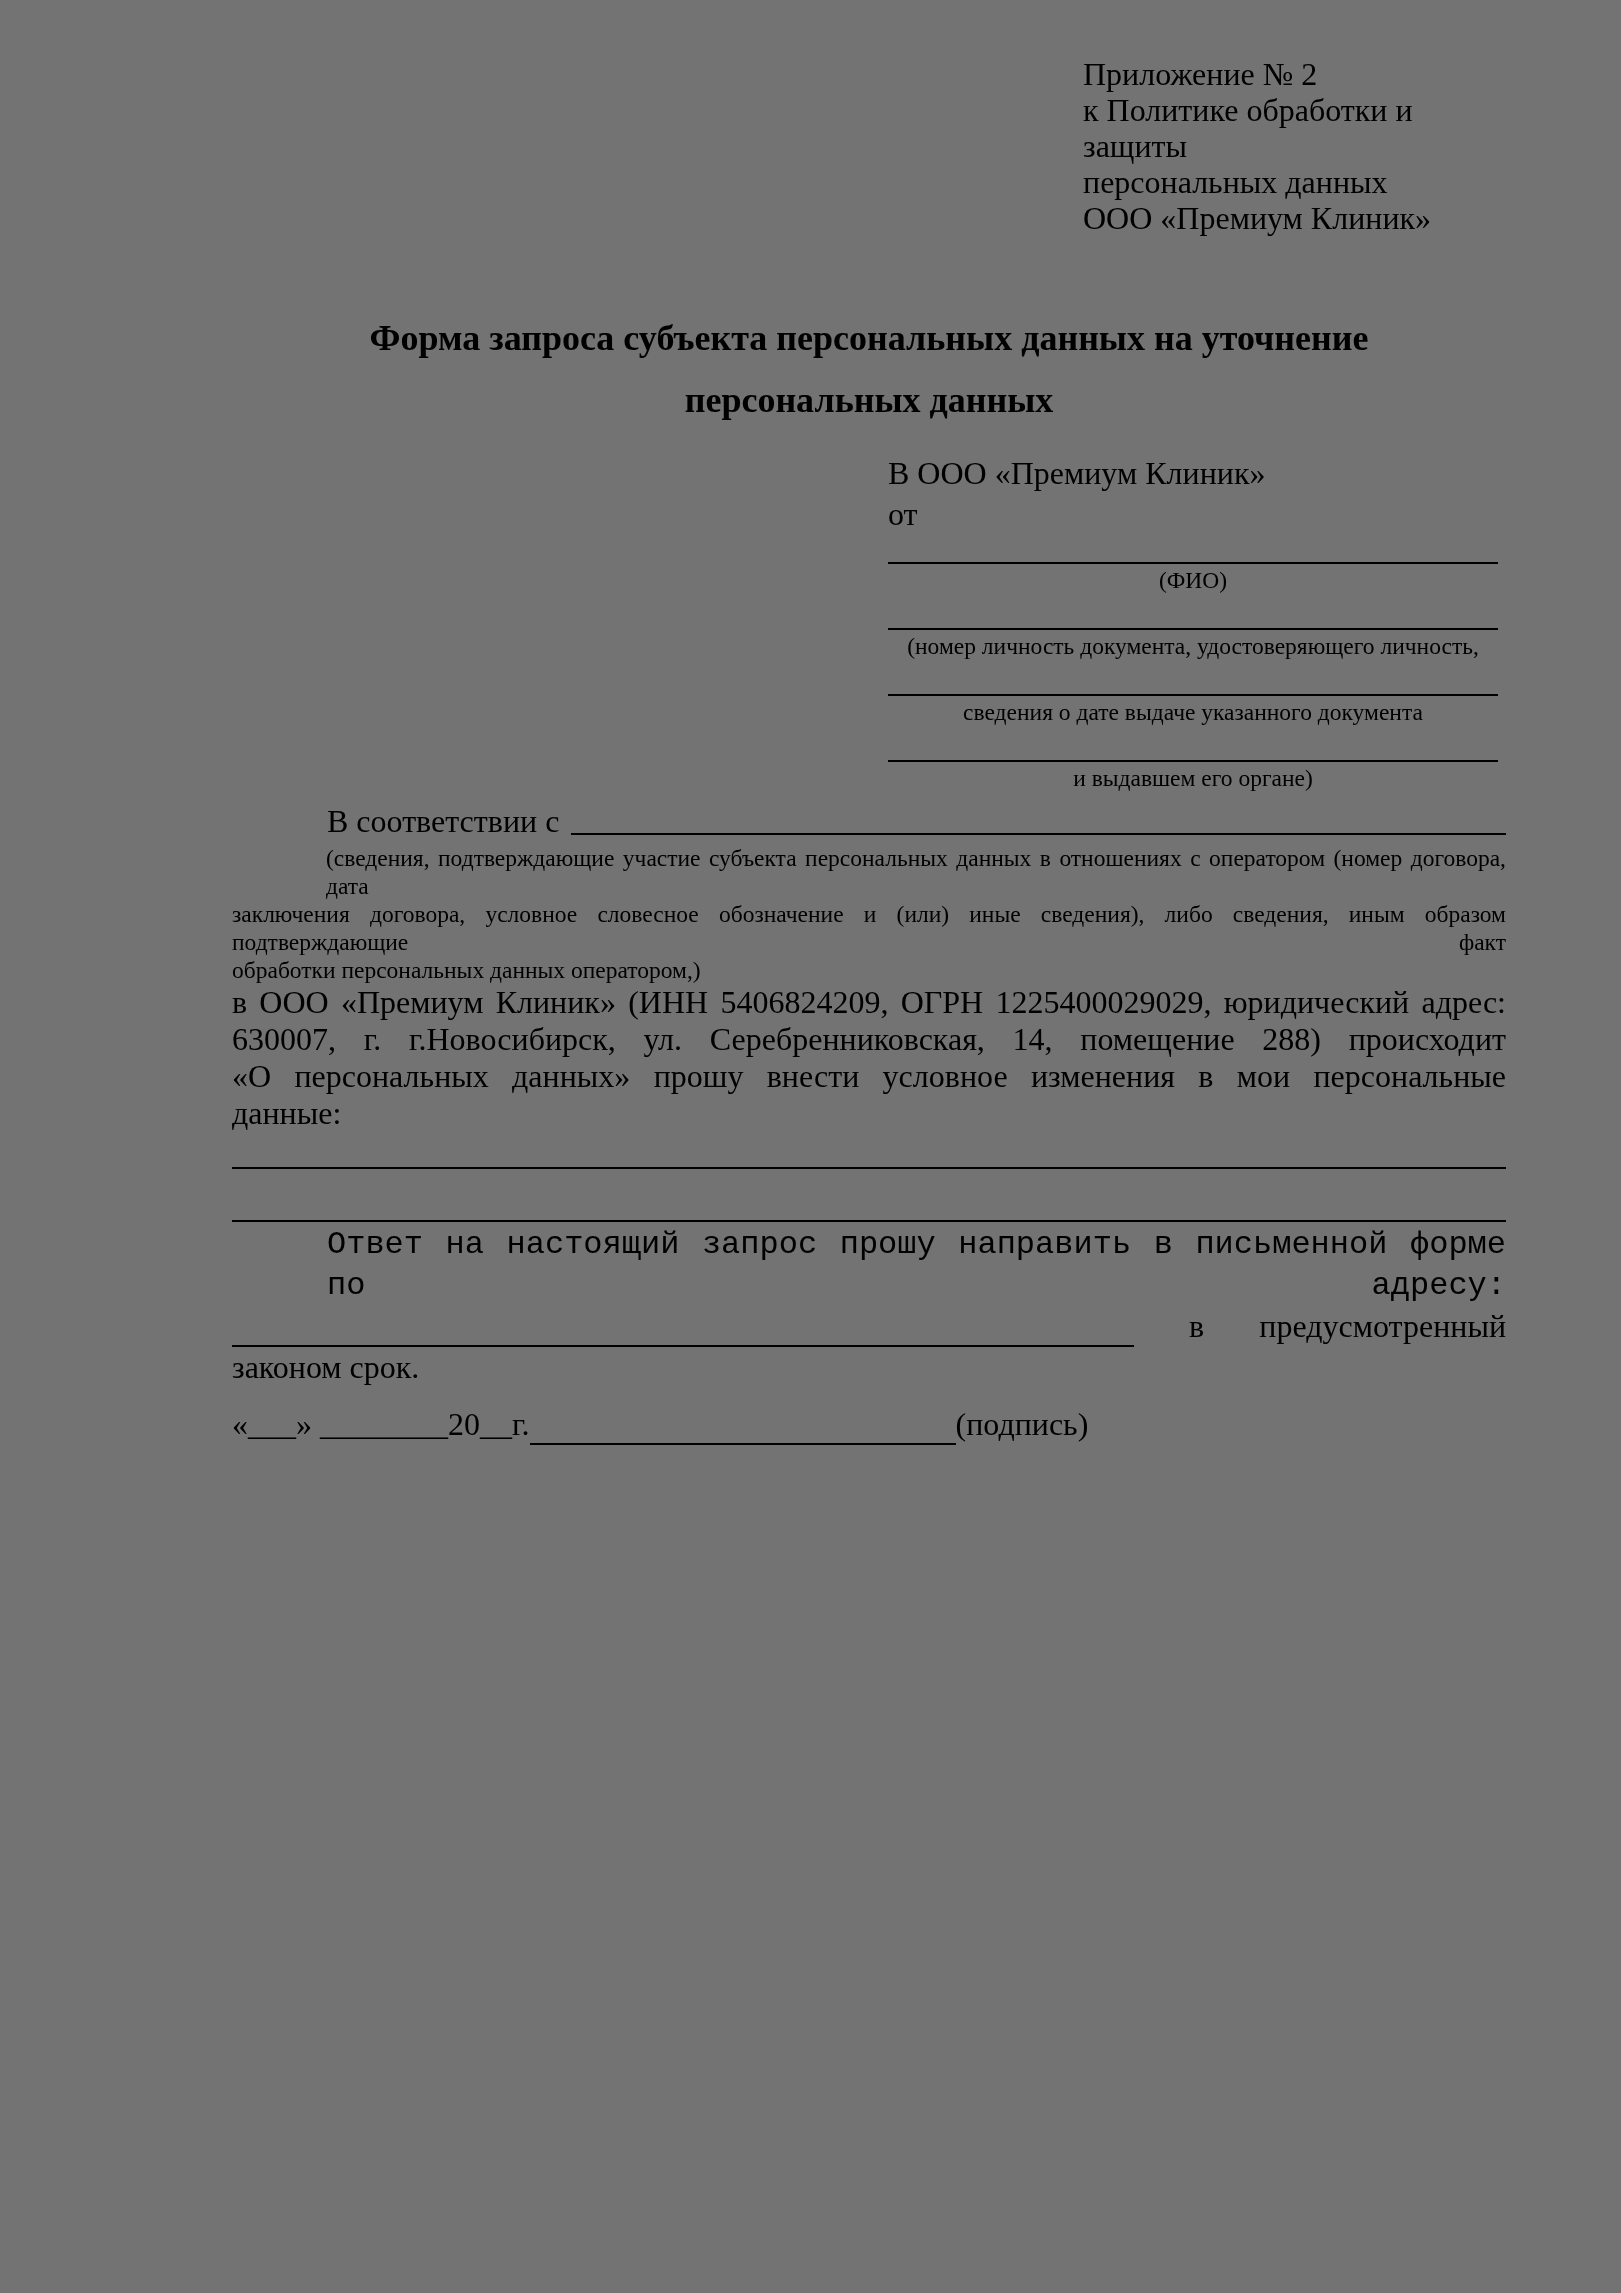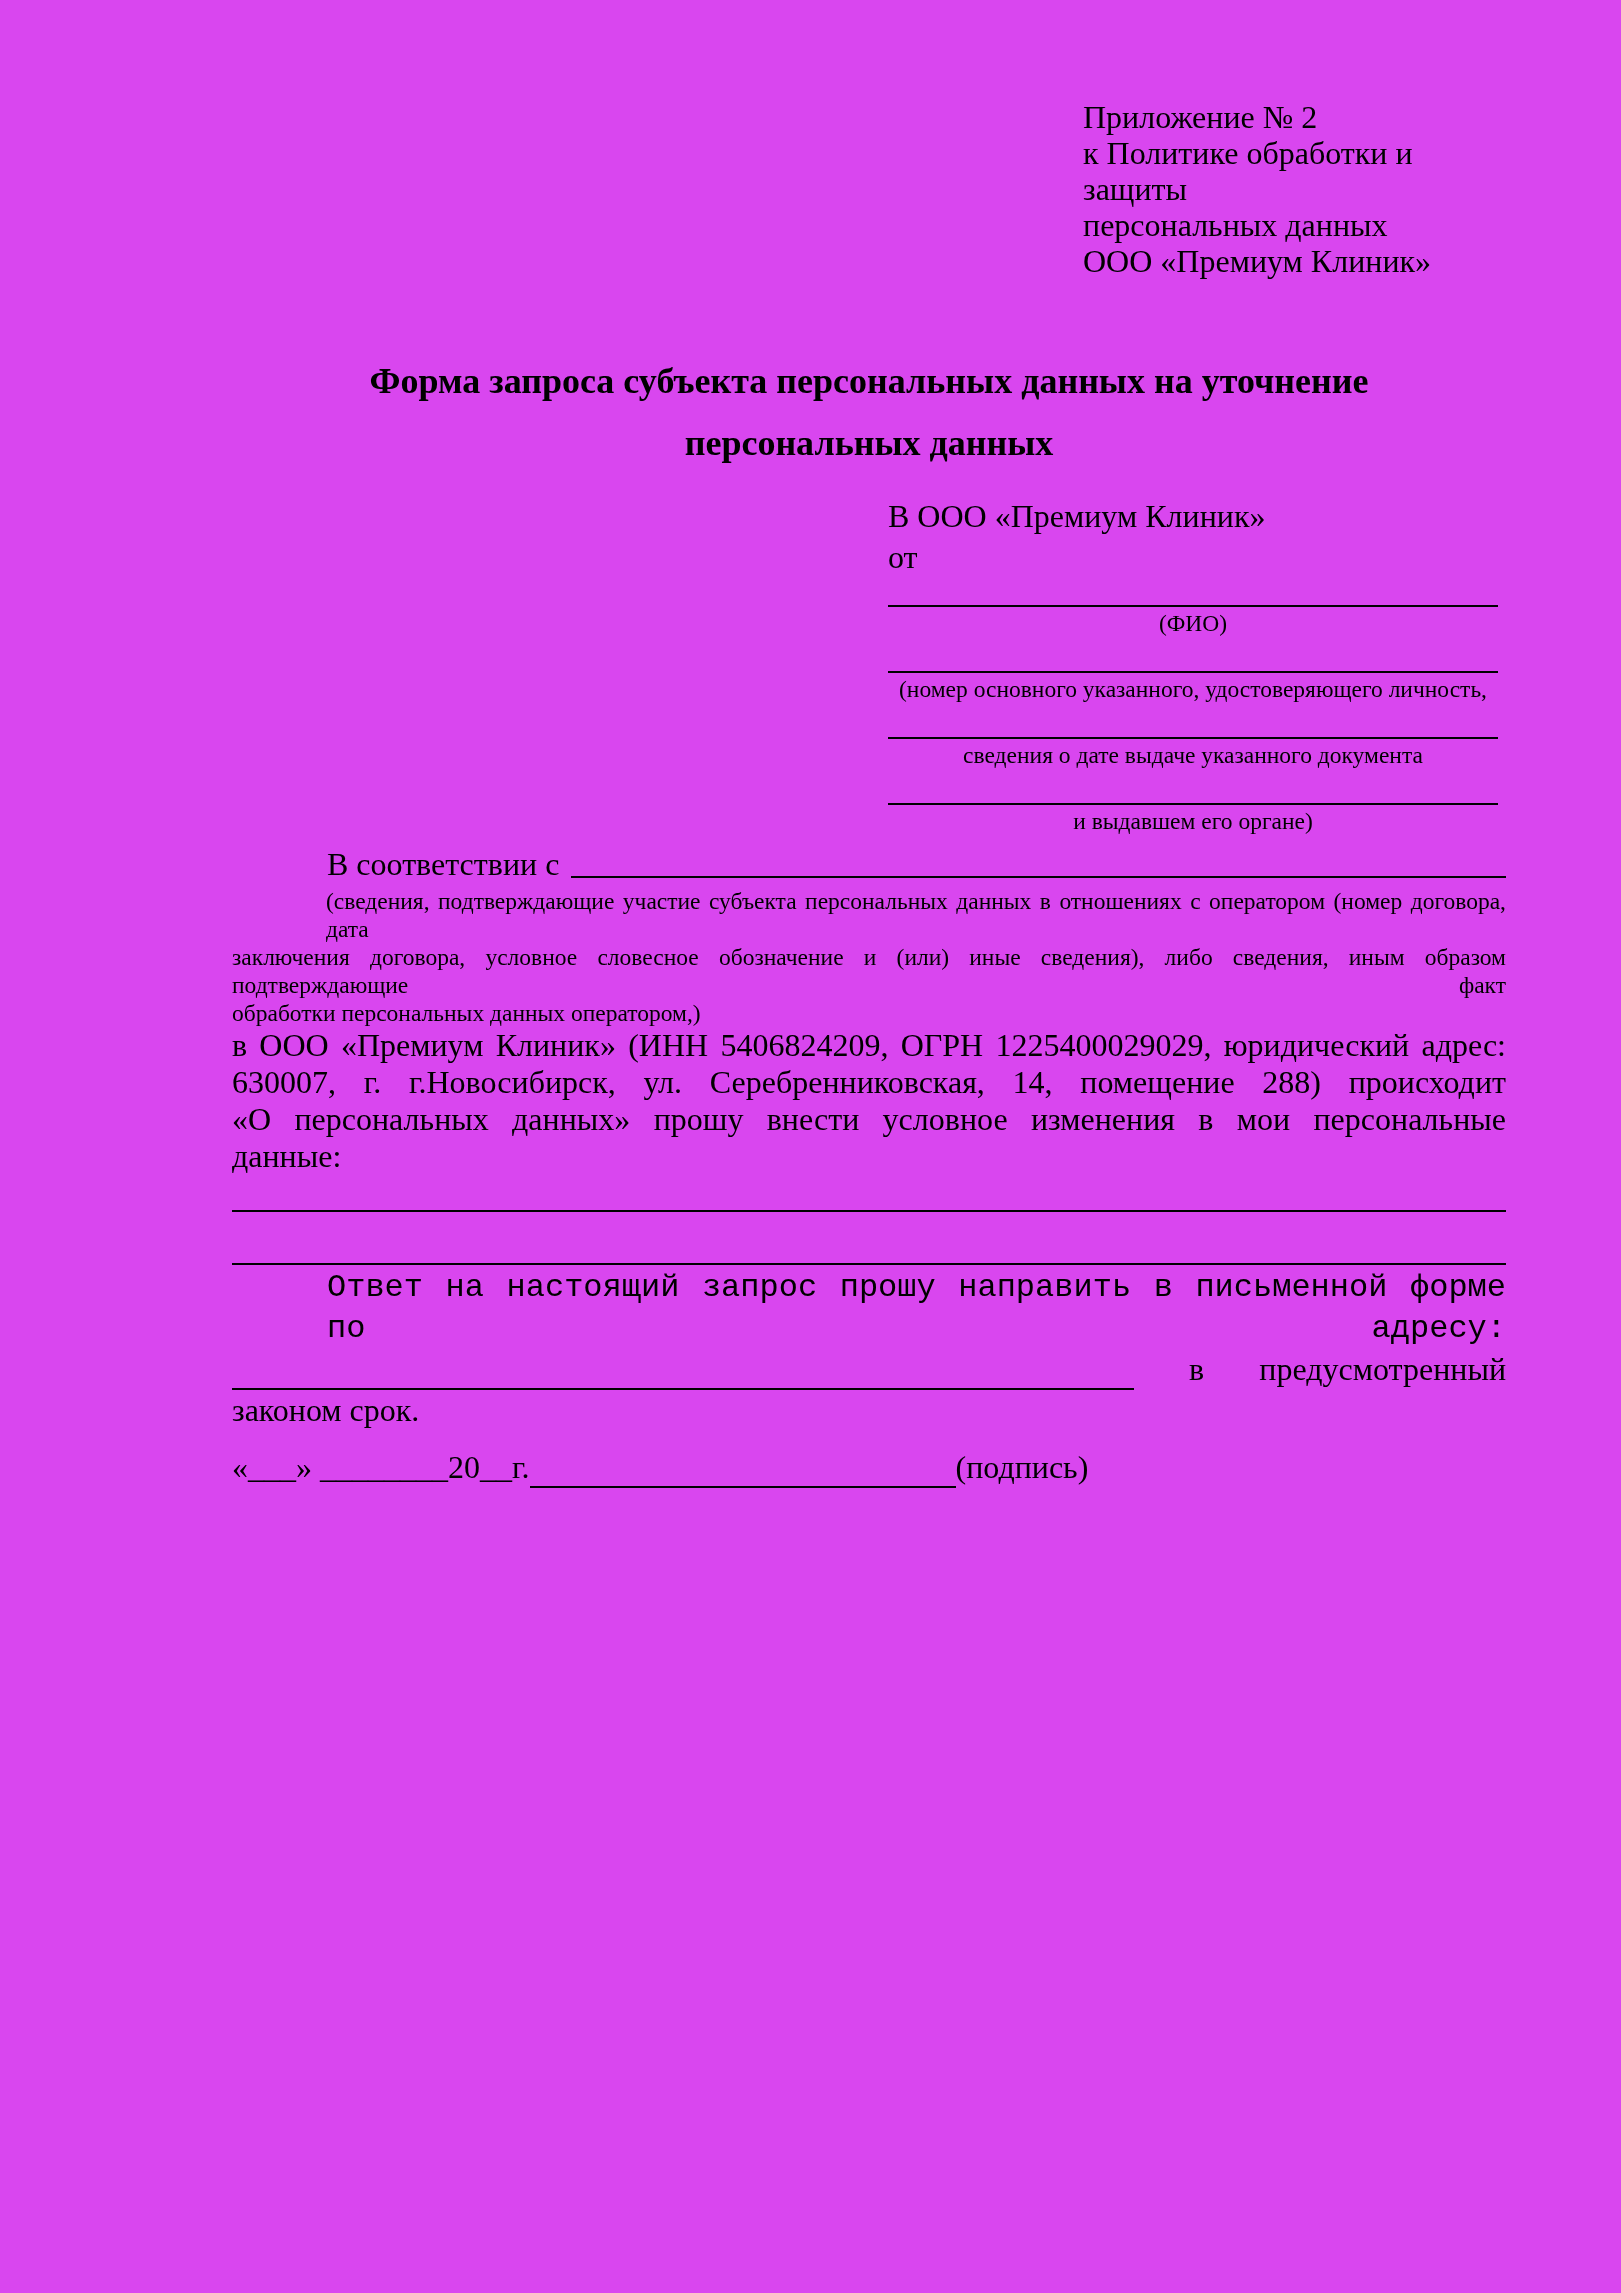--- a/index.html
+++ b/index.html
@@ -1,23 +1,23 @@
 <!DOCTYPE html>
 <html><head>
 <meta charset="utf-8">
 <style>
   * { margin:0; padding:0; box-sizing:border-box; }
   html,body { background:#ffffff; }
   .page {
     position:relative;
     width:1621px; height:2294px;
-    background:#d946ef; color:#000000;
+    background:#737373; color:#000000;
     font-family:"Liberation Serif","DejaVu Serif",serif;
     font-size:32px; line-height:37px;
-    padding:99px 115px 0 232px;
+    padding:56px 115px 0 232px;
     overflow:hidden;
   }
   
   .header-right { margin-left:851px; width:431px; line-height:36px; }
   
   .doc-title {
     margin:71px auto 0; max-width:1137px;
     text-align:center; font-weight:bold;
     font-size:36px; line-height:62px;
   }
@@ -73,21 +73,21 @@
 
   <div class="addressee">
     <div class="addr-to">В ООО «Премиум Клиник»</div>
     <div class="addr-from">от</div>
 
     <div class="field-line first"></div>
     <div class="field-caption">(ФИО)</div>
 
     <div class="field">
       <div class="field-line"></div>
-      <div class="field-caption">(номер основного указанного, удостоверяющего личность,</div>
+      <div class="field-caption">(номер личность документа, удостоверяющего личность,</div>
     </div>
 
     <div class="field">
       <div class="field-line"></div>
       <div class="field-caption">сведения о дате выдаче указанного документа</div>
     </div>
 
     <div class="field">
       <div class="field-line"></div>
       <div class="field-caption">и выдавшем его органе)</div>

